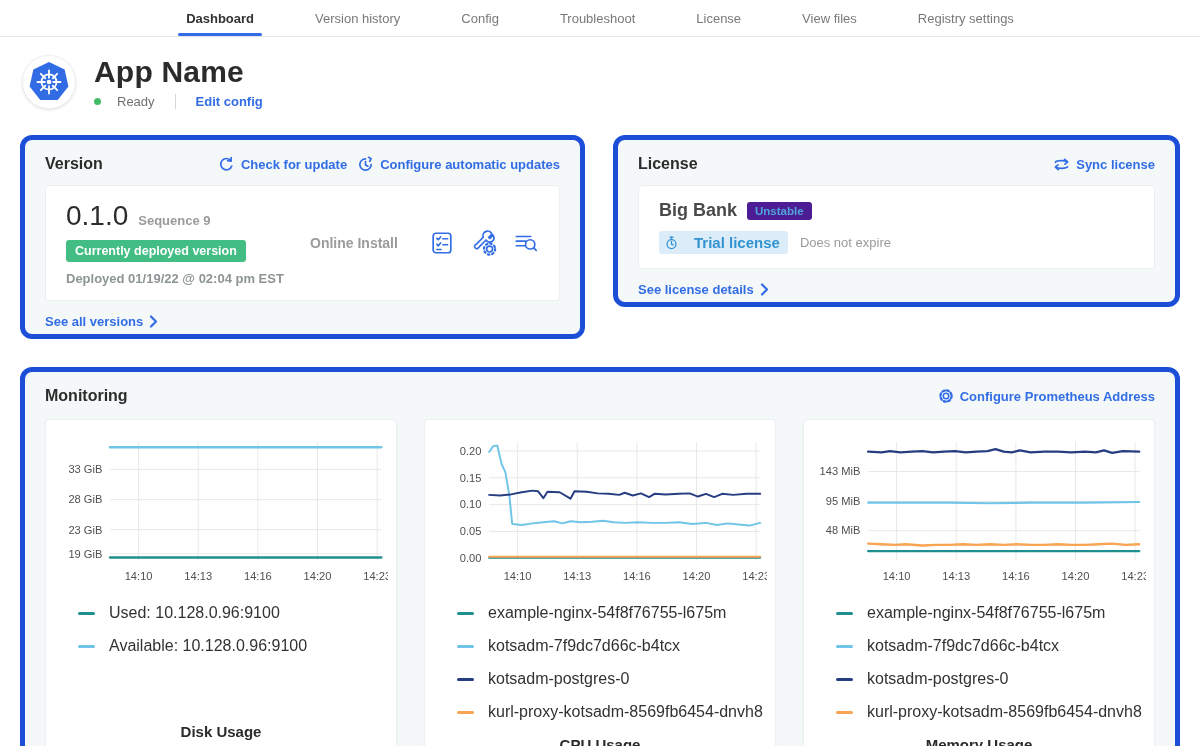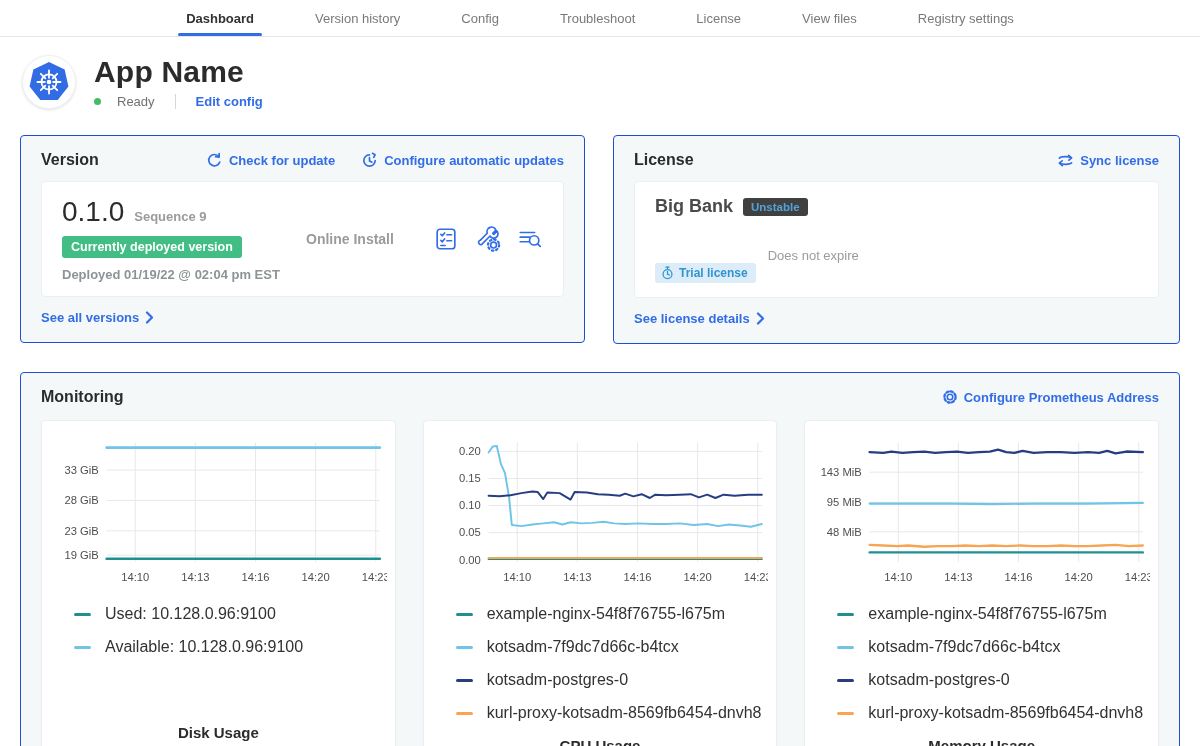--- a/index.html
+++ b/index.html
@@ -26,25 +26,25 @@
   .app-title { font-size:30px; font-weight:800; letter-spacing:.2px; color:#2b2b2b; }
   .status-row { display:flex; align-items:center; gap:16px; margin-top:5px; font-size:13px; }
   .status-dot { width:7px; height:7px; border-radius:50%; background:#44bb66; }
   .status-text { color:#717171; font-weight:500; }
   .vdiv { width:1px; height:15px; background:#d4d8da; margin:0 4px; }
   a.blue-link { color:#326de6; font-weight:600; text-decoration:none; cursor:pointer;
     display:inline-flex; align-items:center; gap:6px; font-size:13px; }
 
   
   .cards-row { display:flex; gap:28px; margin-top:26px; align-items:flex-start; }
-  .card { background:#f4f8f9; border:1px solid #1d4ed8; border-radius:4px;
-    padding:15px 20px 16px 20px; }
+  .card { background:#f4f8f9; border:5px solid #1d4ed8; border-radius:12px;
+    padding:15px 20px 4px 20px; }
   .card-head { display:flex; align-items:center; justify-content:space-between; }
   .card-title { font-size:16px; font-weight:700; color:#2b2b2b; }
-  .head-links { display:flex; gap:26px; }
+  .head-links { display:flex; gap:10px; }
 
   .version-card { width:565px; }
   .license-card { flex:1; }
 
   .inner-box { background:#fff; border:1px solid #eceff1; border-radius:4px;
     margin-top:12px; padding:14px 20px; }
   .version-box { display:flex; align-items:center; }
   .ver-left { width:230px; }
   .ver-number-row { display:flex; align-items:baseline; gap:10px; }
   .ver-number { font-size:28px; font-weight:400; color:#2b2b2b; }
@@ -52,25 +52,25 @@
   .badge-green { display:inline-block; margin-top:8px; background:#42bd84; color:#fff;
     font-size:12.5px; font-weight:700; padding:4px 9px; border-radius:3px; }
   .ver-deployed { margin-top:9px; font-size:13px; color:#8d9496; font-weight:600; }
   .ver-mid { flex:1; font-size:14px; color:#9b9b9b; font-weight:700; padding-left:14px; }
   .ver-icons { display:flex; gap:16px; align-items:center; }
   .ver-icons .ic { cursor:pointer; display:flex; }
   .see-link { margin-top:13px; }
 
   .license-box .lic-name-row { display:flex; align-items:center; gap:10px; }
   .lic-name { font-size:18px; font-weight:700; color:#4a4a4a; }
-  .badge-channel { background:#404040; color:#51a3d8; font-size:11.5px; font-weight:600;
+  .badge-channel { background:#4c1d95; color:#51a3d8; font-size:11.5px; font-weight:600;
     padding:3px 8px; border-radius:3px; }
   .lic-row2 { display:flex; align-items:center; gap:12px; margin-top:10px; }
-  .badge-trial { background:#dcedf9; color:#3293d1; font-size:12px; font-weight:700;
-    padding:3px 8px 3px 6px; border-radius:3px; display:inline-flex; align-items:center; gap:5px;margin-top:36px; }
+  .badge-trial { background:#dcedf9; color:#3293d1; font-size:15px; font-weight:700;
+    padding:3px 8px 3px 6px; border-radius:3px; display:inline-flex; align-items:center; gap:16px; }
   .lic-expire { font-size:13px; color:#9b9b9b; font-weight:500; }
 
   
   .monitoring { margin-top:28px; padding-bottom:22px; }
   .charts-row { display:flex; gap:27px; margin-top:14px; }
   .chart-card { flex:1; background:#fff; border:1px solid #eceff1; border-radius:4px;
     box-shadow:0 1px 2px rgba(0,0,0,.04); padding:12px 8px 14px 8px;
     display:flex; flex-direction:column; height:342px; }
   .chart-card svg.plot { width:100%; height:162px; flex:0 0 auto; }
   .legend { margin:10px 0 0 24px; flex:1; }

